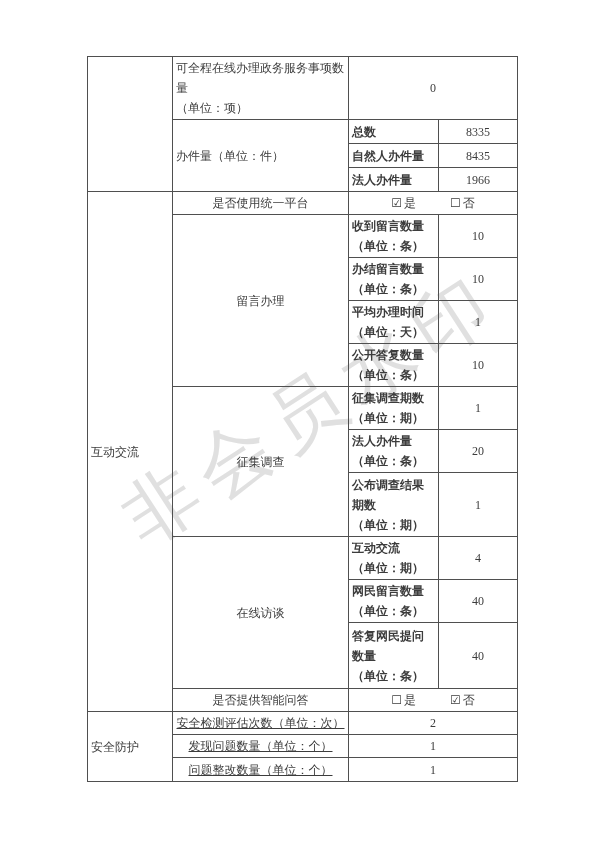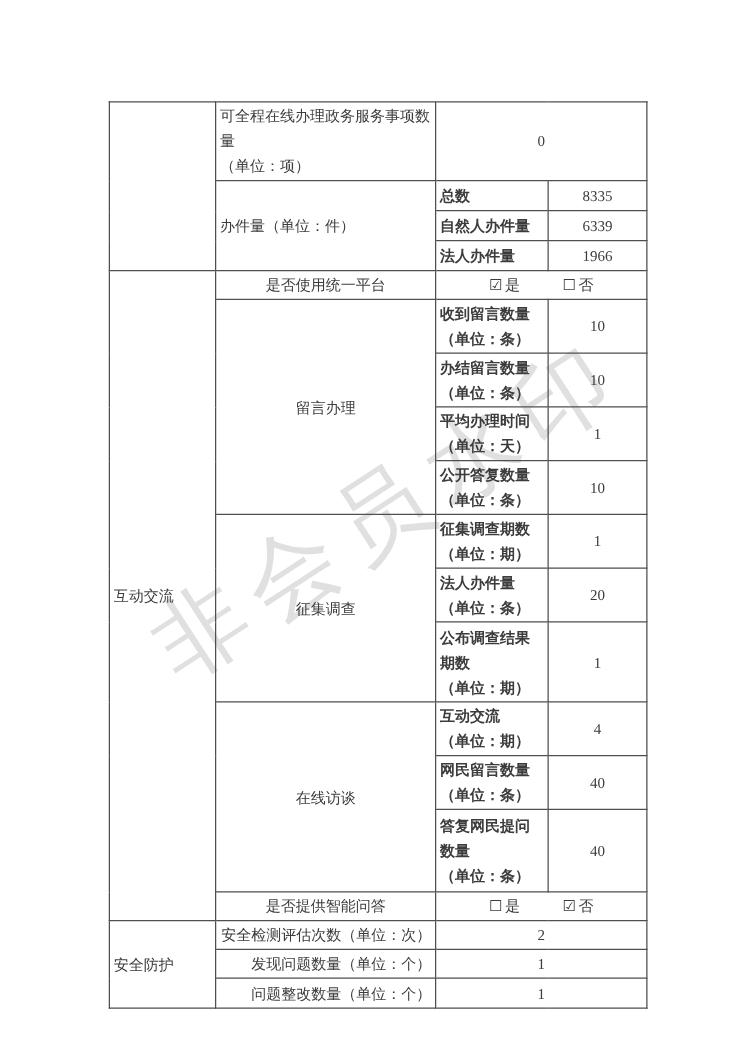--- a/index.html
+++ b/index.html
@@ -19,37 +19,37 @@
     font-size:74px; line-height:86px; letter-spacing:12px;
     color:#e0e0e0;
     white-space:nowrap;
     transform:rotate(-33deg);
     transform-origin:0 50%;
     z-index:0;
     user-select:none;
   }
 
   table.report {
-    position:absolute; left:87px; top:81px;
+    position:absolute; left:87px; top:56px;
     width:430px;
     border-collapse:collapse; table-layout:fixed;
     z-index:1;
     font-size:12px;
   }
   table.report td {
     border:1px solid #4f4f4f;
     vertical-align:middle;
     background:transparent;
     padding:1px 3px;
     line-height:20px;
   }
   td.c-group { text-align:left; padding:0 2px; }
   td.c-center { text-align:center; }
   td.c-lbl { text-align:left; padding-left:15px; }
-  td.c-sec { text-align:right; padding-left:5px; }
+  td.c-sec { text-align:center; padding-left:5px;text-decoration:underline; }
   td.c-sub { text-align:left; padding-left:4px; padding-right:2px;font-weight:bold; }
   td.c-val { text-align:center; }
   td.pad-up { padding-bottom:26px; }
   td.pad-down { padding-top:40px; }
 
   tr.r-top  { height:43px; }
   tr.r-std  { height:24px; }
   tr.r-check{ height:20px; }
   tr.r-two  { height:42px; }
   tr.r-three{ height:64px; }
@@ -85,21 +85,21 @@
         </td>
         <td class="c-val" colspan="2">0</td>
       </tr>
       <tr class="r-std">
         <td class="c-lbl" rowspan="3">办件量（单位：件）</td>
         <td class="c-sub">总数</td>
         <td class="c-val">8335</td>
       </tr>
       <tr class="r-std">
         <td class="c-sub">自然人办件量</td>
-        <td class="c-val">6339</td>
+        <td class="c-val">8435</td>
       </tr>
       <tr class="r-std">
         <td class="c-sub">法人办件量</td>
         <td class="c-val">1966</td>
       </tr>
 
       <tr class="r-check">
         <td class="c-group pad-up" rowspan="12">互动交流</td>
         <td class="c-center">是否使用统一平台</td>
         <td class="c-val" colspan="2">

